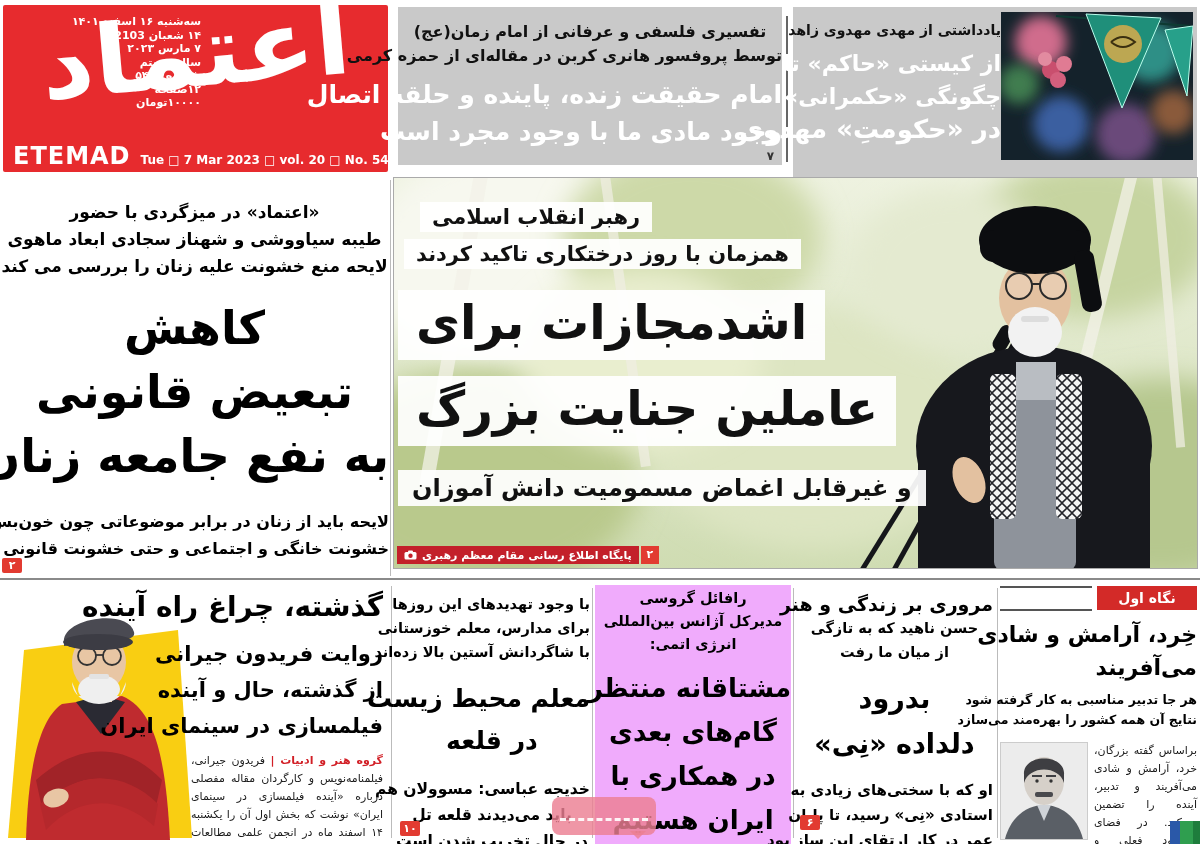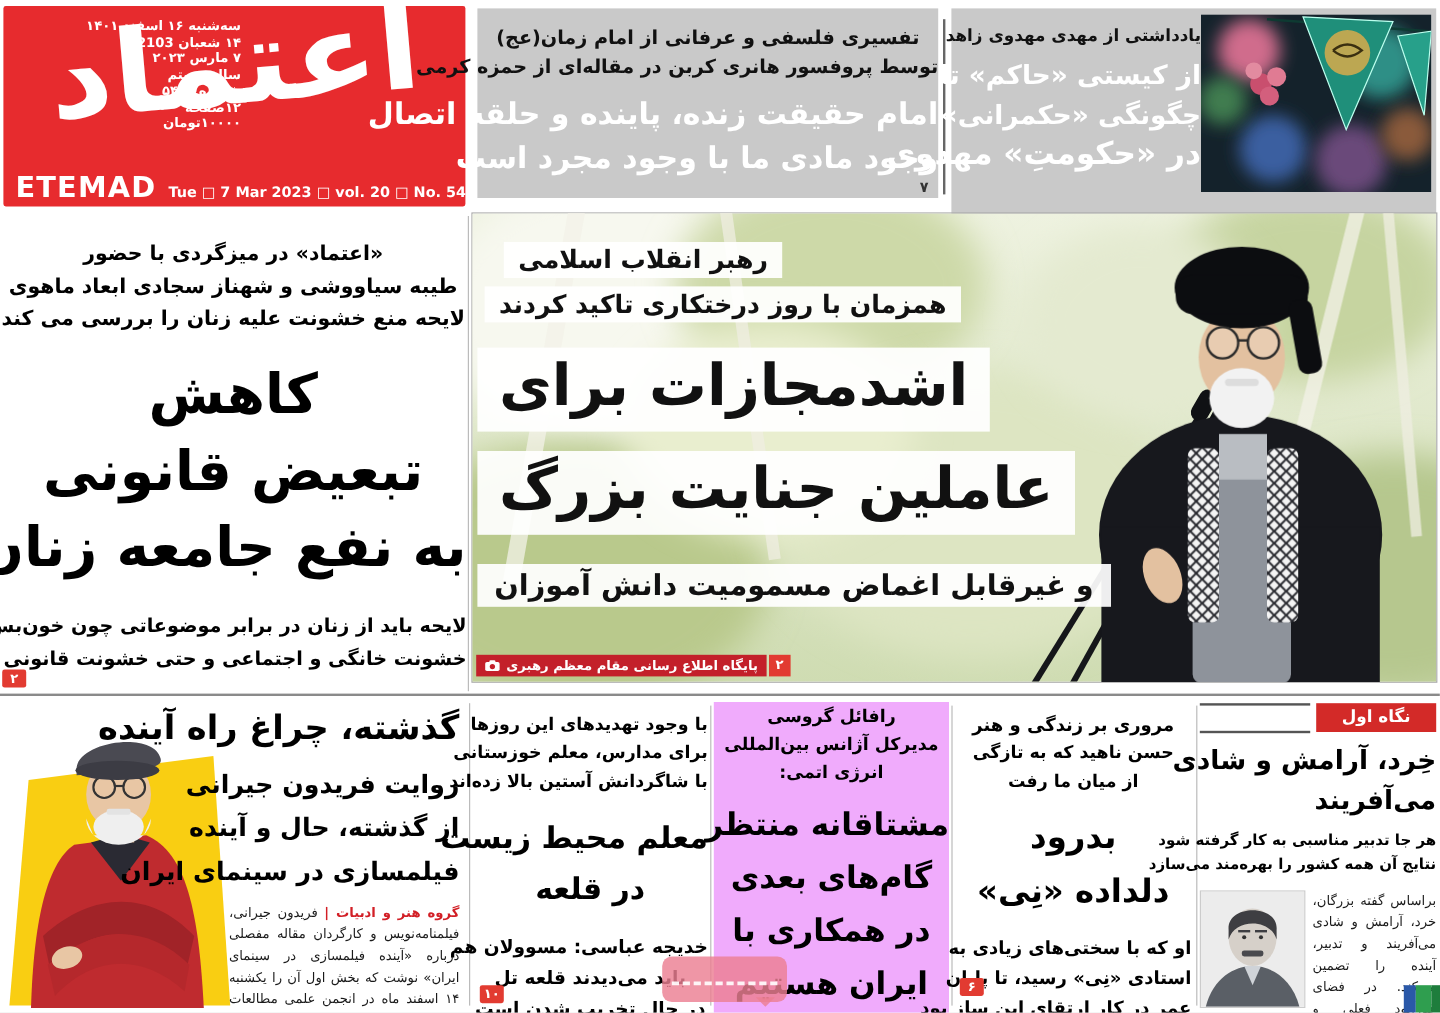--- a/index.html
+++ b/index.html
@@ -264,21 +264,21 @@
     <div class="b nw" style="font-size:14.5px;line-height:23px;">مدیرکل آژانس بین‌المللی</div>
     <div class="b nw" style="font-size:14.5px;line-height:23px;">انرژی اتمی:</div>
     <div class="b nw" style="font-size:26px;line-height:44px;margin-top:10px;">مشتاقانه منتظر</div>
     <div class="b nw" style="font-size:26px;line-height:44px;">گام‌های بعدی</div>
     <div class="b nw" style="font-size:26px;line-height:44px;">در همکاری با</div>
     <div class="b nw" style="font-size:26px;line-height:44px;">ایران هستیم</div>
     <div class="badge" style="left:8px;bottom:10px;">۳</div>
   </div>
 
   <div class="abs center" style="left:796px;top:584px;width:197px;height:260px;padding-top:8px;box-sizing:border-box;">
-    <div class="b nw" style="font-size:15px;line-height:24px;">مروری بر زندگی و هنر</div>
+    <div class="b nw" style="font-size:19px;line-height:24px;">مروری بر زندگی و هنر</div>
     <div class="b nw" style="font-size:14.5px;line-height:24px;">حسن ناهید که به تازگی</div>
     <div class="b nw" style="font-size:14.5px;line-height:24px;">از میان ما رفت</div>
     <div class="b nw" style="font-size:27px;line-height:45px;margin-top:12px;">بدرود</div>
     <div class="b nw" style="font-size:27px;line-height:45px;">دلداده «نِی»</div>
     <div class="b nw" style="font-size:15px;line-height:25px;margin-top:12px;">او که با سختی‌های زیادی به</div>
     <div class="b nw" style="font-size:15px;line-height:25px;">استادی «نِی» رسید، تا پایان</div>
     <div class="b nw" style="font-size:15px;line-height:25px;">عمر در کار ارتقای این ساز بود</div>
     <div class="badge" style="left:4px;bottom:14px;">۶</div>
   </div>
 

